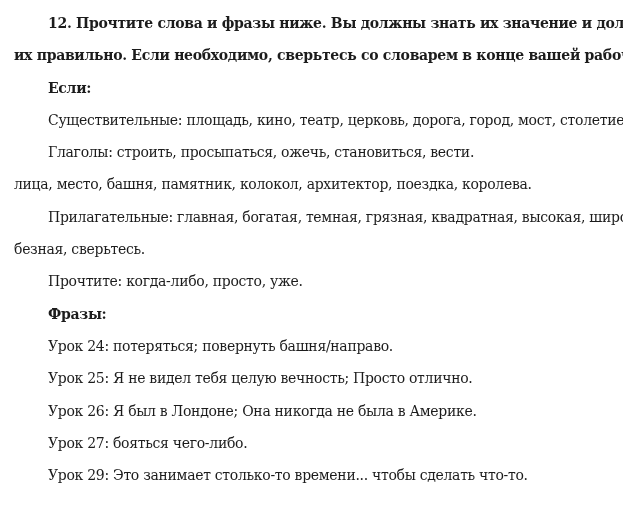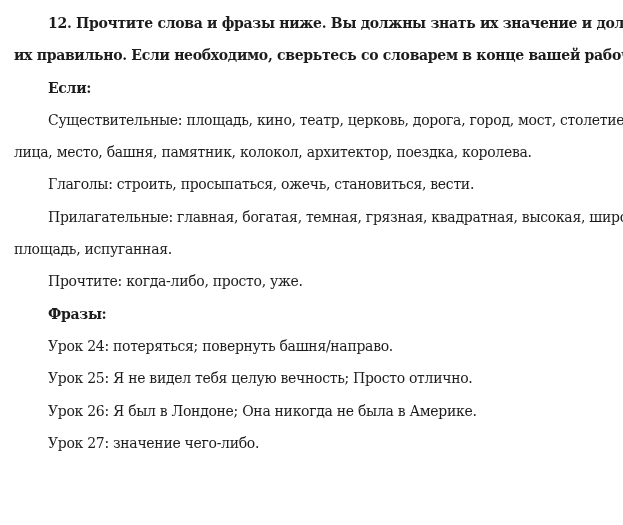--- a/index.html
+++ b/index.html
@@ -38,24 +38,25 @@
 </style>
 </head>
 <body>
 
 <div class="page">
   <div class="text-block">
     <div class="line bold indent">12. Прочтите слова и фразы ниже. Вы должны знать их значение и должны уметь писать</div>
     <div class="line bold">их правильно. Если необходимо, сверьтесь со словарем в конце вашей рабочей тетради.</div>
     <div class="line bold indent">Если:</div>
     <div class="line indent">Существительные: площадь, кино, театр, церковь, дорога, город, мост, столетие, сто-</div>
+    <div class="line indent">Глаголы: строить, просыпаться, ожечь, становиться, вести.</div>
     <div class="line">лица, место, башня, памятник, колокол, архитектор, поездка, королева.</div>
-    <div class="line indent">Глаголы: строить, просыпаться, ожечь, становиться, вести.</div>
     <div class="line indent">Прилагательные: главная, богатая, темная, грязная, квадратная, высокая, широкая, лю-</div>
-    <div class="line">площадь, испуганная.</div>
+    <div class="line">безная, сверьтесь.</div>
     <div class="line indent">Прочтите: когда-либо, просто, уже.</div>
     <div class="line bold indent">Фразы:</div>
     <div class="line indent">Урок 24: потеряться; повернуть башня/направо.</div>
     <div class="line indent">Урок 25: Я не видел тебя целую вечность; Просто отлично.</div>
     <div class="line indent">Урок 26: Я был в Лондоне; Она никогда не была в Америке.</div>
-    <div class="line indent">Урок 27: значение чего-либо.</div>
+    <div class="line indent">Урок 27: бояться чего-либо.</div>
+    <div class="line indent">Урок 29: Это занимает столько-то времени... чтобы сделать что-то.</div>
   </div>
 </div>
 
 </body></html>

